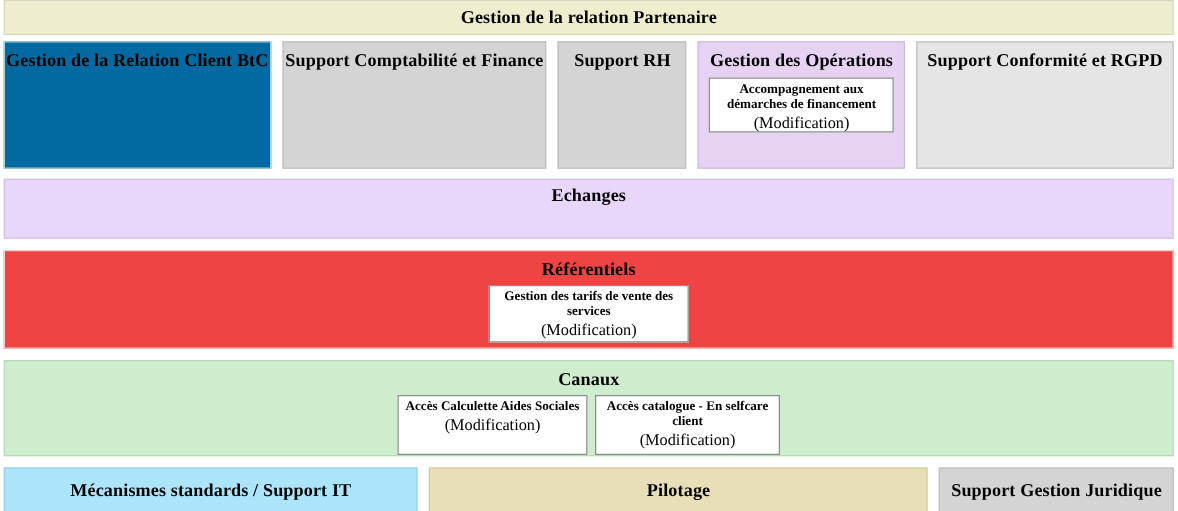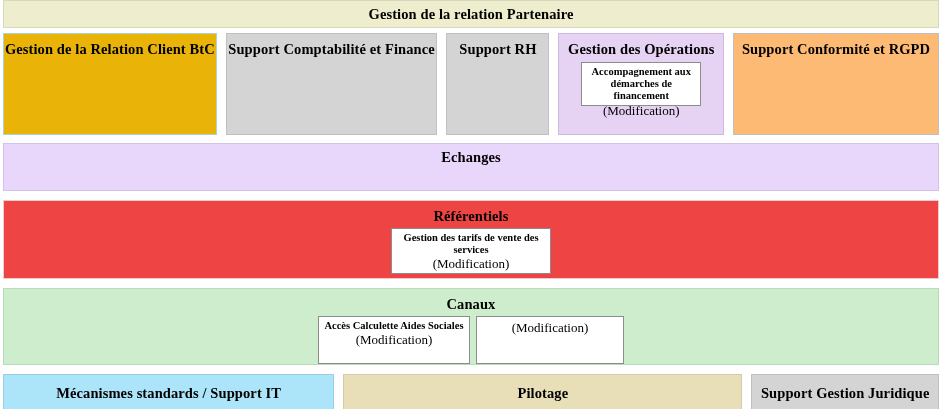--- a/index.html
+++ b/index.html
@@ -51,25 +51,25 @@
     font-size: 14.5px;
   }
 
   
   .row-domains {
     display: flex;
     height: 102px;
     margin-bottom: 8px;
     gap: 9px;
   }
-  .col-crc      { width: 222px; background: #eab308; border-color: #a9d4d4; }
+  .col-crc      { width: 222px; background: #0369a1; border-color: #a9d4d4; }
   .col-compta   { width: 220px; background: #d4d4d4; border-color: #c0c0c0; }
   .col-rh       { width: 107px;  background: #d4d4d4; border-color: #c0c0c0; }
   .col-ops      { width: 172px; background: #e6d2f2; border-color: #d0b9de; }
-  .col-conf     { width: 214px; background: #fdba74; border-color: #c0c0c0; }
+  .col-conf     { width: 214px; background: #e5e5e5; border-color: #c0c0c0; }
 
   
   .row-echanges {
     height: 48px;
     background: #e8d7fa;
     border-color: #d3c2e8;
     margin-bottom: 9px;
   }
   .row-echanges .block-title { padding-top: 5px; }
 
@@ -123,21 +123,21 @@
     line-height: 1.18;
   }
   .card-state {
     display: block;
     font-weight: normal;
     font-size: 13px;
     line-height: 1.25;
   }
 
   
-  .card-ops   { width: 120px; height: 44px; margin-top: 1px; }
+  .card-ops   { width: 148px; height: 44px; margin-top: 1px; }
   .card-ref   { width: 160px; height: 46px; }
   .card-can   { width: 152px; height: 48px; }
   .card-can2  { width: 148px; height: 48px; }
 </style>
 </head>
 <body>
 
 <div class="canvas">
 
   <div class="block banner">
@@ -189,20 +189,21 @@
   </div>
 
   <div class="block row-canaux">
     <span class="block-title">Canaux</span>
     <div class="cards">
       <div class="card card-can">
         <span class="card-name">Accès Calculette Aides Sociales</span>
         <span class="card-state">(Modification)</span>
       </div>
       <div class="card card-can2">
+        <span class="card-name">Accès catalogue - En selfcare client</span>
         <span class="card-state">(Modification)</span>
       </div>
     </div>
   </div>
 
   <div class="row-bottom">
     <div class="block col-meca">
       <span class="block-title">Mécanismes standards / Support IT</span>
     </div>
     <div class="block col-pilot">

